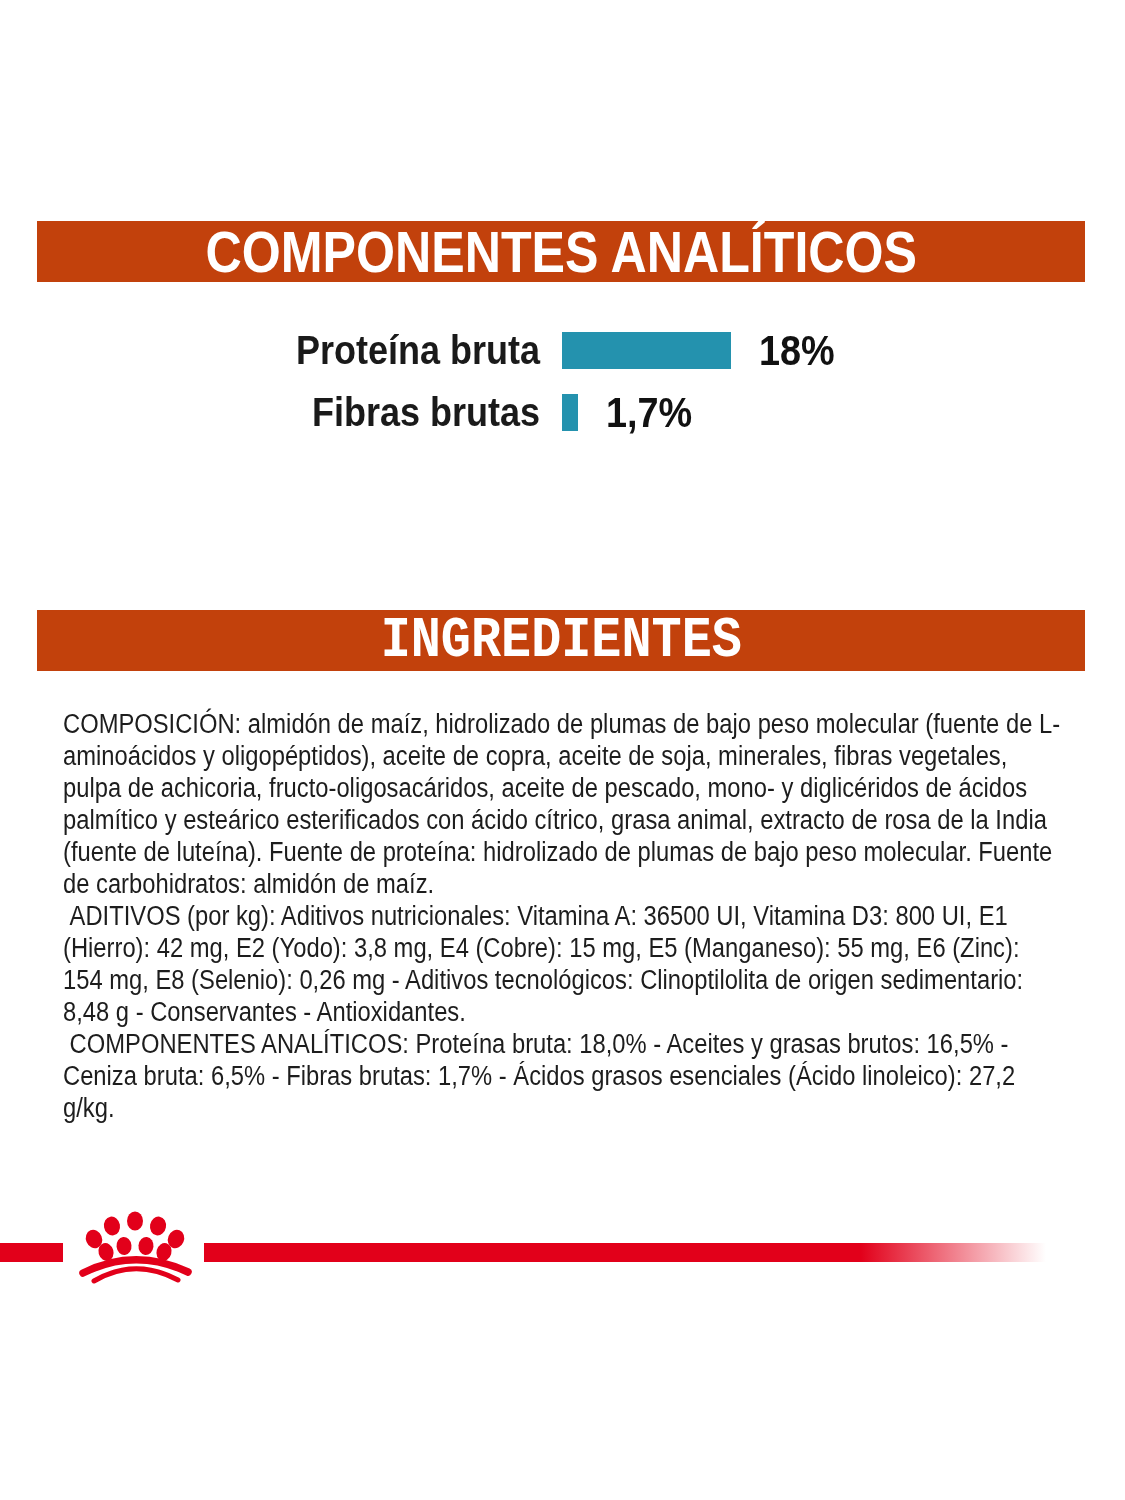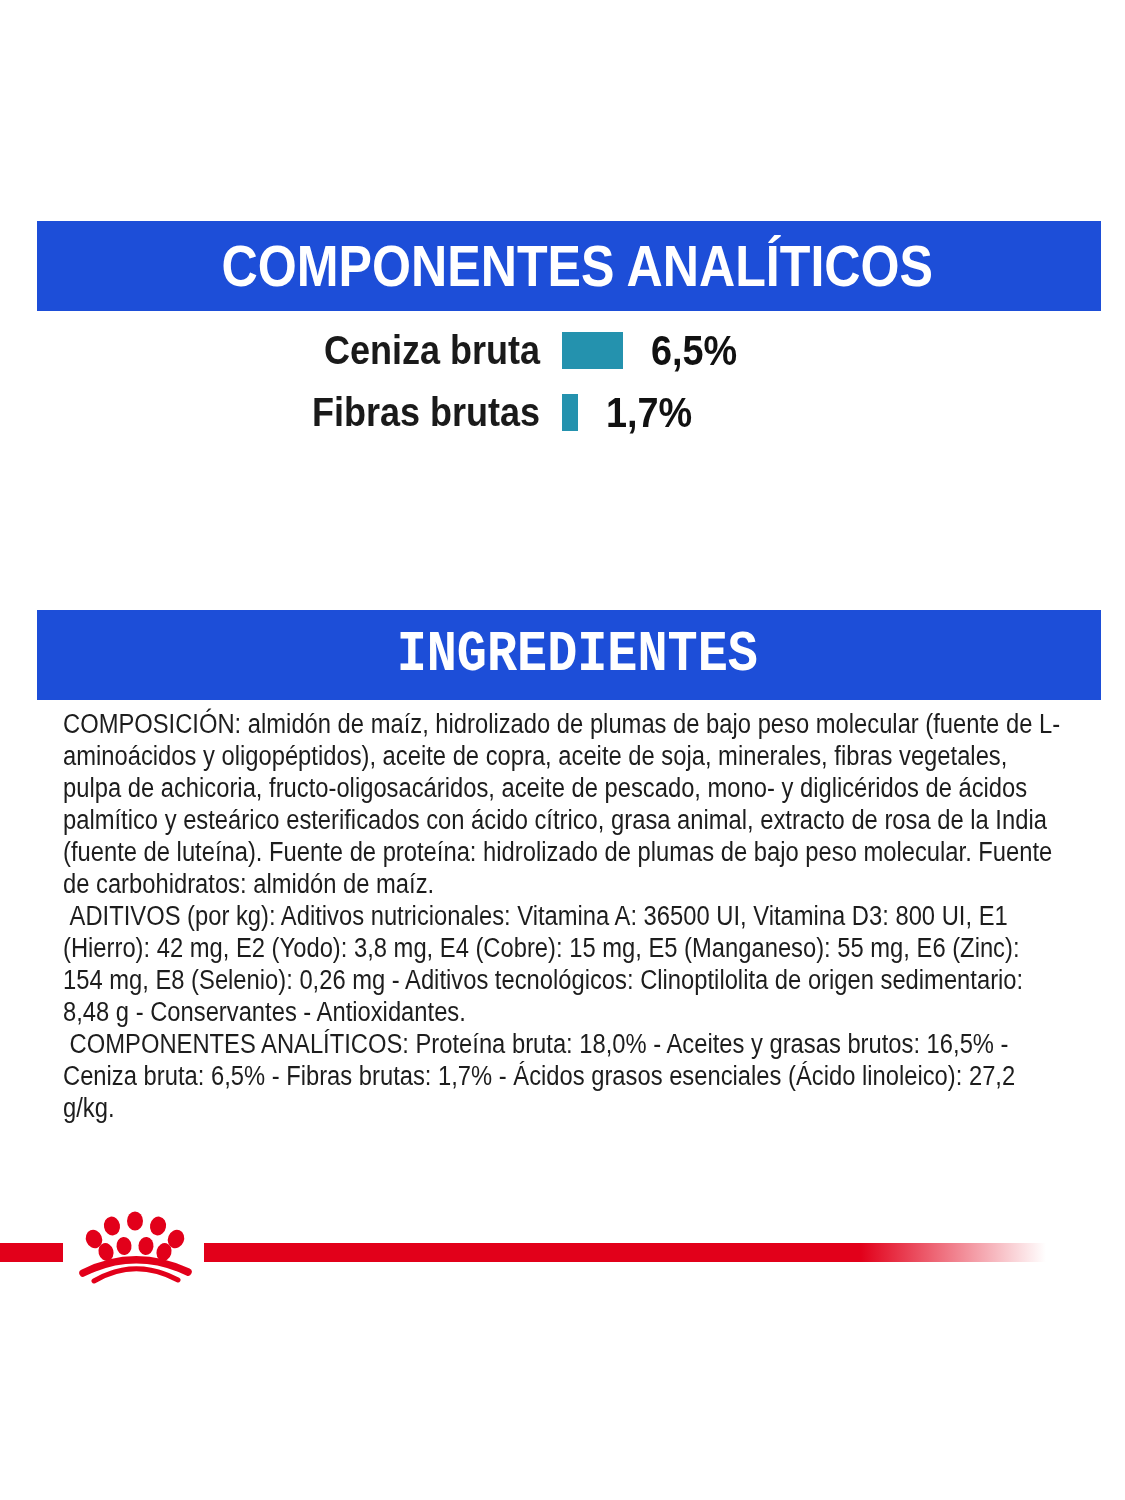--- a/index.html
+++ b/index.html
@@ -2,22 +2,22 @@
 <html><head>
 <meta charset="utf-8">
 <style>
   html,body{margin:0;padding:0;background:#ffffff;}
   .page{
     position:relative;width:1125px;height:1500px;background:#ffffff;
     font-family:"Liberation Sans",sans-serif;overflow:hidden;
   }
   
   .band{
-    position:absolute;left:37px;width:1048px;height:90px;background:#1d4ed8;
-    display:flex;align-items:center;justify-content:center;padding-left:16px;
+    position:absolute;left:37px;width:1048px;height:61px;background:#c2410c;
+    display:flex;align-items:center;justify-content:center;
   }
   #band-analytics{top:221px;}
   #band-ingredients{top:610px;font-family:Liberation Mono, monospace;}
   .band-title{
     color:#ffffff;font-weight:bold;font-size:57px;white-space:nowrap;
     transform:scaleX(0.88);letter-spacing:0px;
   }
   
   .chart{position:absolute;top:332px;left:0;width:1125px;}
   .crow{display:flex;align-items:center;height:37px;margin-bottom:25px;}
@@ -49,23 +49,23 @@
 <body>
 
 <div class="page">
 
   <div class="band" id="band-analytics">
     <span class="band-title">COMPONENTES ANALÍTICOS</span>
   </div>
 
   <div class="chart">
     <div class="crow">
-      <div class="clabel">Ceniza bruta</div>
-      <div class="cbar" style="width: 61px; background: rgb(36, 146, 174);"></div>
-      <div class="cval">6,5%</div>
+      <div class="clabel">Proteína bruta</div>
+      <div class="cbar" style="width: 169px; background: rgb(36, 146, 174);"></div>
+      <div class="cval">18%</div>
     </div>
     <div class="crow">
       <div class="clabel">Fibras brutas</div>
       <div class="cbar" style="width: 16px; background: rgb(36, 146, 174);"></div>
       <div class="cval">1,7%</div>
     </div>
   </div>
 
   <div class="band" id="band-ingredients">
     <span class="band-title">INGREDIENTES</span>

